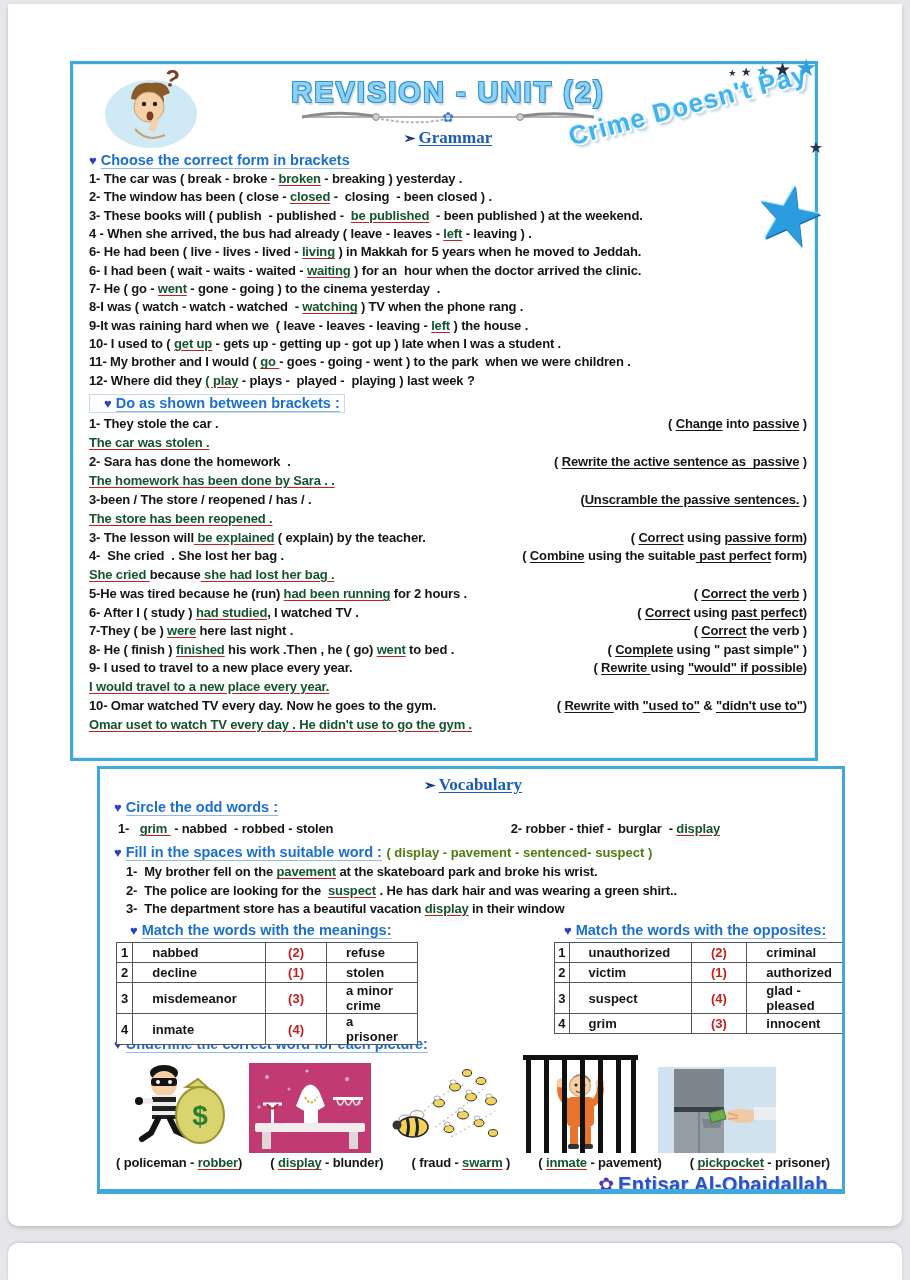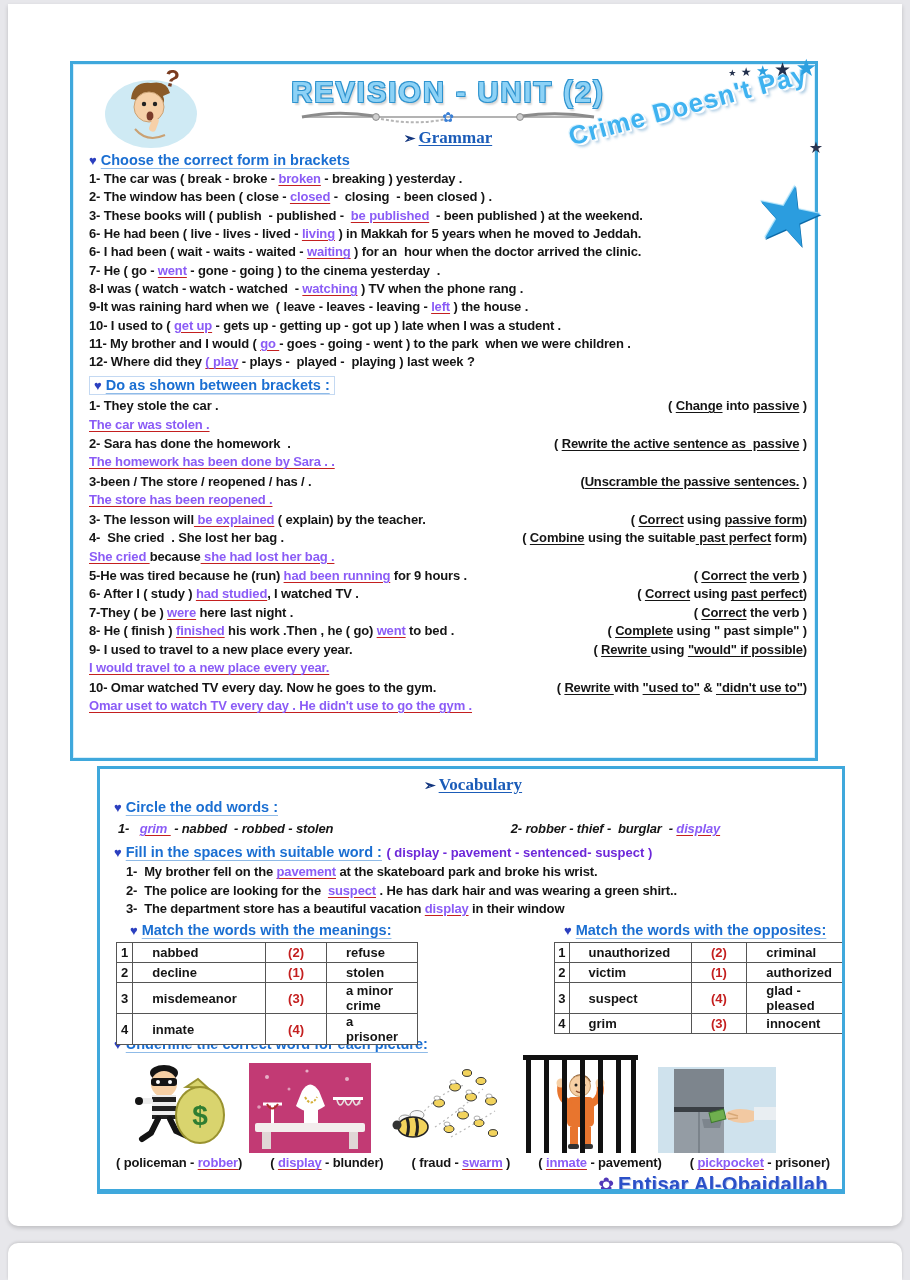--- a/index.html
+++ b/index.html
@@ -59,36 +59,36 @@
   .big-star{
     position:absolute;right:-18px;top:112px;font-size:80px;line-height:1;color:#2b9ddf;
     transform:rotate(12deg);text-shadow:1px 1px 0 #0c6aa8,-1px -1px 1px #9fdcf8;
   }
   
   .sec-h{
     color:#1b6fd2;font-size:14.5px;font-weight:700;margin:2px 0 3px 0;
   }
   .sec-h .h-txt{text-decoration:underline;text-underline-offset:3px;text-decoration-color:#8fbbe8;}
   .heart-ic{color:#2b3fbf;margin-right:4px;font-size:13px;}
-  .boxed{border:1.5px solid #c4d9f2;padding:0 4px 1px 4px;display:inline-block;}
+  .boxed{border:1.5px solid #c4d9f2;padding:0 4px 1px 14px;display:inline-block;}
   .line{font-size:13px;font-weight:700;color:#151515;margin:3px 0;letter-spacing:-0.15px;line-height:1.18;}
   .sg{white-space:pre-wrap;}
   .sg-n{color:#151515;}
-  .sg-r{color:#8b5cf6;text-decoration:underline;text-decoration-color:#c41f1f;text-underline-offset:2px;}
+  .sg-r{color:#14532d;text-decoration:underline;text-decoration-color:#c41f1f;text-underline-offset:2px;}
   .sg-u{color:#151515;text-decoration:underline;text-underline-offset:2px;}
   .do-row{display:flex;justify-content:space-between;align-items:baseline;margin:3.5px 0;}
   .do-sent{font-size:13px;font-weight:700;color:#151515;letter-spacing:-0.15px;}
   .do-instr{font-size:13px;font-weight:700;color:#151515;text-align:right;padding-left:8px;white-space:nowrap;letter-spacing:-0.15px;}
   .ans-line{margin:1px 0 4px 0;}
   
   .vtitle{text-align:center;margin:2px 0 4px 0;}
-  .odd-row{display:flex;margin:2px 0 4px 4px;font-style:italic;}
+  .odd-row{display:flex;margin:2px 0 4px 4px;}
   .odd-row .odd1{width:55%;}
   .fill-head{margin:2px 0 3px 0;}
-  .bank{font-size:13px;font-weight:700;color:#6d28d9;}
+  .bank{font-size:13px;font-weight:700;color:#4d7c0f;}
   .fill-list{margin-left:12px;}
   .match-row{position:relative;height:20px;margin-top:4px;}
   .mh-l{position:absolute;left:16px;top:0;}
   .mh-r{position:absolute;left:450px;top:0;}
   .tables-row{position:relative;height:88px;margin-top:2px;}
   table{border-collapse:collapse;background:#fff;position:absolute;top:0;}
   .t1{left:2px;width:302px;}
   .t2{left:440px;width:298px;}
   td{border:1.6px solid #555;font-size:13px;font-weight:700;color:#151515;padding:0 19px;height:19px;}
   td.c-num{width:16px;text-align:center;padding:0 3px;}
@@ -155,20 +155,21 @@
       <div class="big-star">★</div>
     </div>
 
     <div class="sec-h">
       <span class="heart-ic">♥</span><span class="h-txt">Choose the correct form in brackets</span>
     </div>
     <div id="choose-list">
         <div class="line"><span class="sg sg-n">1- The car was ( break - broke - </span><span class="sg sg-r">broken</span><span class="sg sg-n"> - breaking ) yesterday .</span></div>
         <div class="line"><span class="sg sg-n">2- The window has been ( close - </span><span class="sg sg-r">closed</span><span class="sg sg-n"> -  closing  - been closed ) .</span></div>
         <div class="line"><span class="sg sg-n">3- These books will ( publish  - published -  </span><span class="sg sg-r">be published</span><span class="sg sg-n">  - been published ) at the weekend.</span></div>
+        <div class="line"><span class="sg sg-n">4 - When she arrived, the bus had already ( leave - leaves - </span><span class="sg sg-r">left</span><span class="sg sg-n"> - leaving ) .</span></div>
         <div class="line"><span class="sg sg-n">6- He had been ( live - lives - lived - </span><span class="sg sg-r">living</span><span class="sg sg-n"> ) in Makkah for 5 years when he moved to Jeddah.</span></div>
         <div class="line"><span class="sg sg-n">6- I had been ( wait - waits - waited - </span><span class="sg sg-r">waiting</span><span class="sg sg-n"> ) for an  hour when the doctor arrived the clinic.</span></div>
         <div class="line"><span class="sg sg-n">7- He ( go - </span><span class="sg sg-r">went</span><span class="sg sg-n"> - gone - going ) to the cinema yesterday  .</span></div>
         <div class="line"><span class="sg sg-n">8-I was ( watch - watch - watched  - </span><span class="sg sg-r">watching</span><span class="sg sg-n"> ) TV when the phone rang .</span></div>
         <div class="line"><span class="sg sg-n">9-It was raining hard when we  ( leave - leaves - leaving - </span><span class="sg sg-r">left</span><span class="sg sg-n"> ) the house .</span></div>
         <div class="line"><span class="sg sg-n">10- I used to ( </span><span class="sg sg-r">get up</span><span class="sg sg-n"> - gets up - getting up - got up ) late when I was a student .</span></div>
         <div class="line"><span class="sg sg-n">11- My brother and I would ( </span><span class="sg sg-r">go </span><span class="sg sg-n">- goes - going - went ) to the park  when we were children .</span></div>
         <div class="line"><span class="sg sg-n">12- Where did they </span><span class="sg sg-r">( play</span><span class="sg sg-n"> - plays -  played -  playing ) last week ?</span></div>
       </div>
 
@@ -194,21 +195,21 @@
         <div class="do-row">
           <span class="do-sent"><span class="sg sg-n">3- The lesson will</span><span class="sg sg-r"> be explained</span><span class="sg sg-n"> ( explain) by the teacher.</span></span>
           <span class="do-instr"><span class="sg sg-n">( </span><span class="sg sg-u">Correct</span><span class="sg sg-n"> using </span><span class="sg sg-u">passive form</span><span class="sg sg-n">)</span></span>
         </div>
         <div class="do-row">
           <span class="do-sent"><span class="sg sg-n">4-  She cried  . She lost her bag .</span></span>
           <span class="do-instr"><span class="sg sg-n">( </span><span class="sg sg-u">Combine</span><span class="sg sg-n"> using the suitable</span><span class="sg sg-u"> past perfect</span><span class="sg sg-n"> form)</span></span>
         </div>
         <div class="line ans-line"><span class="sg sg-r">She cried </span><span class="sg sg-n">because</span><span class="sg sg-r"> she had lost her bag .</span></div>
         <div class="do-row">
-          <span class="do-sent"><span class="sg sg-n">5-He was tired because he (run) </span><span class="sg sg-r">had been running</span><span class="sg sg-n"> for 9 hours .</span></span>
+          <span class="do-sent"><span class="sg sg-n">5-He was tired because he (run) </span><span class="sg sg-r">had been running</span><span class="sg sg-n"> for 2 hours .</span></span>
           <span class="do-instr"><span class="sg sg-n">( </span><span class="sg sg-u">Correct</span><span class="sg sg-n"> </span><span class="sg sg-u">the verb</span><span class="sg sg-n"> )</span></span>
         </div>
         <div class="do-row">
           <span class="do-sent"><span class="sg sg-n">6- After I ( study ) </span><span class="sg sg-r">had studied</span><span class="sg sg-n">, I watched TV .</span></span>
           <span class="do-instr"><span class="sg sg-n">( </span><span class="sg sg-u">Correct</span><span class="sg sg-n"> using </span><span class="sg sg-u">past perfect</span><span class="sg sg-n">)</span></span>
         </div>
         <div class="do-row">
           <span class="do-sent"><span class="sg sg-n">7-They ( be ) </span><span class="sg sg-r">were</span><span class="sg sg-n"> here last night .</span></span>
           <span class="do-instr"><span class="sg sg-n">( </span><span class="sg sg-u">Correct</span><span class="sg sg-n"> the verb )</span></span>
         </div>

